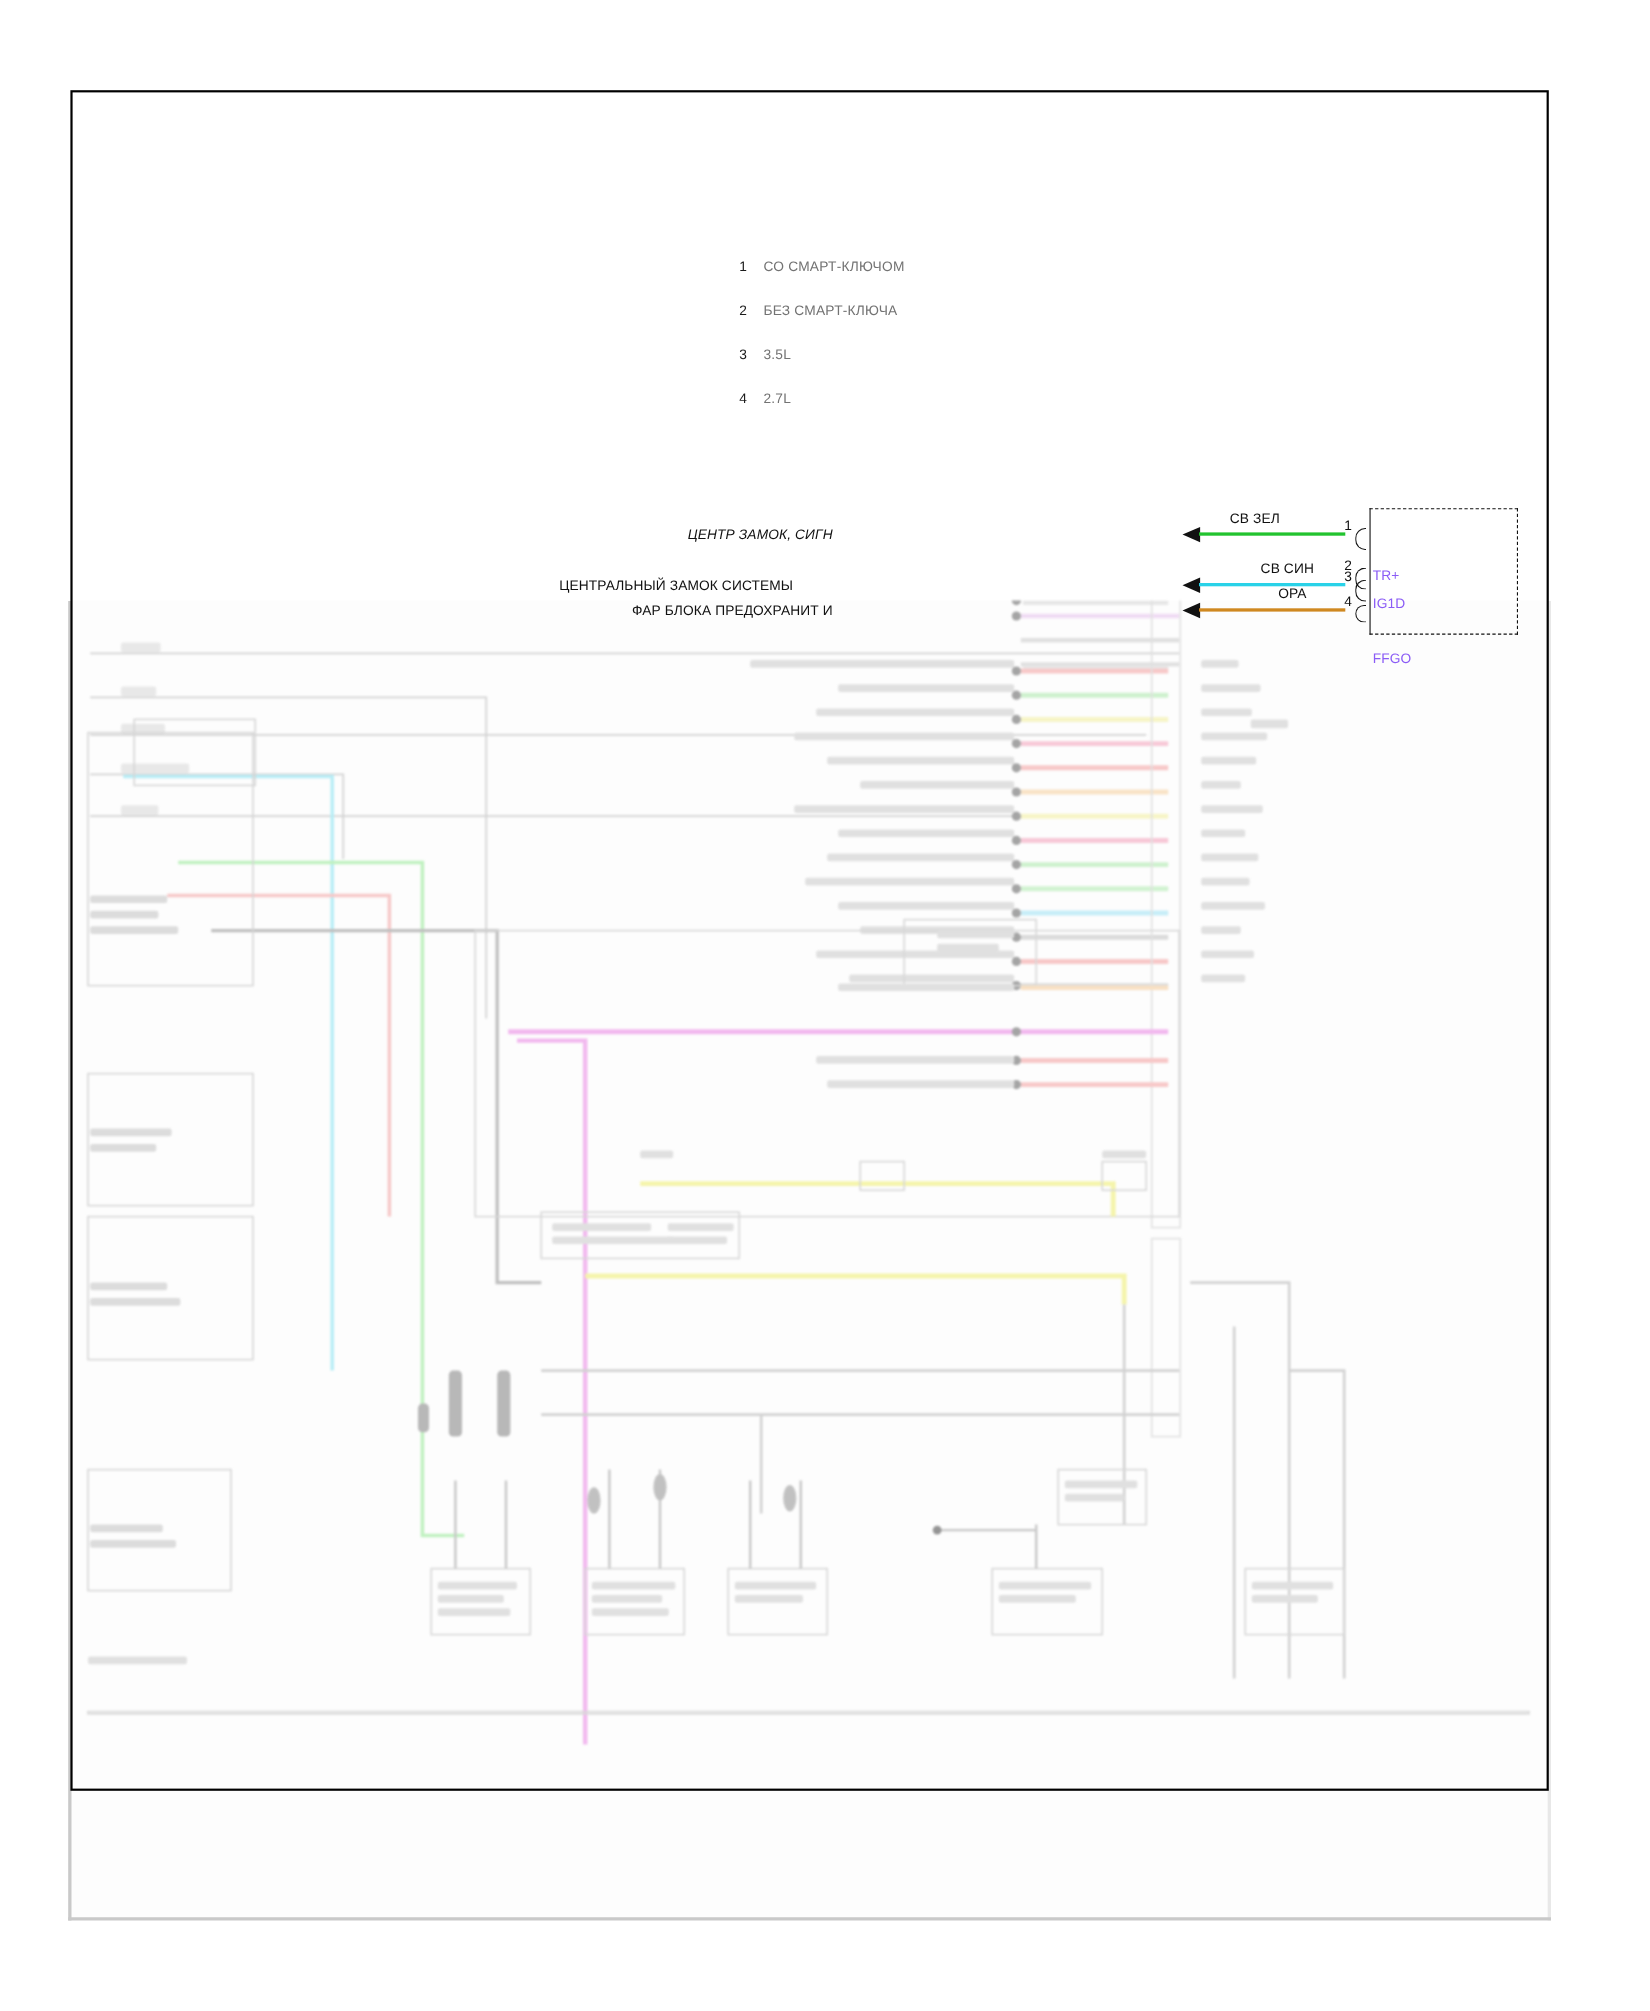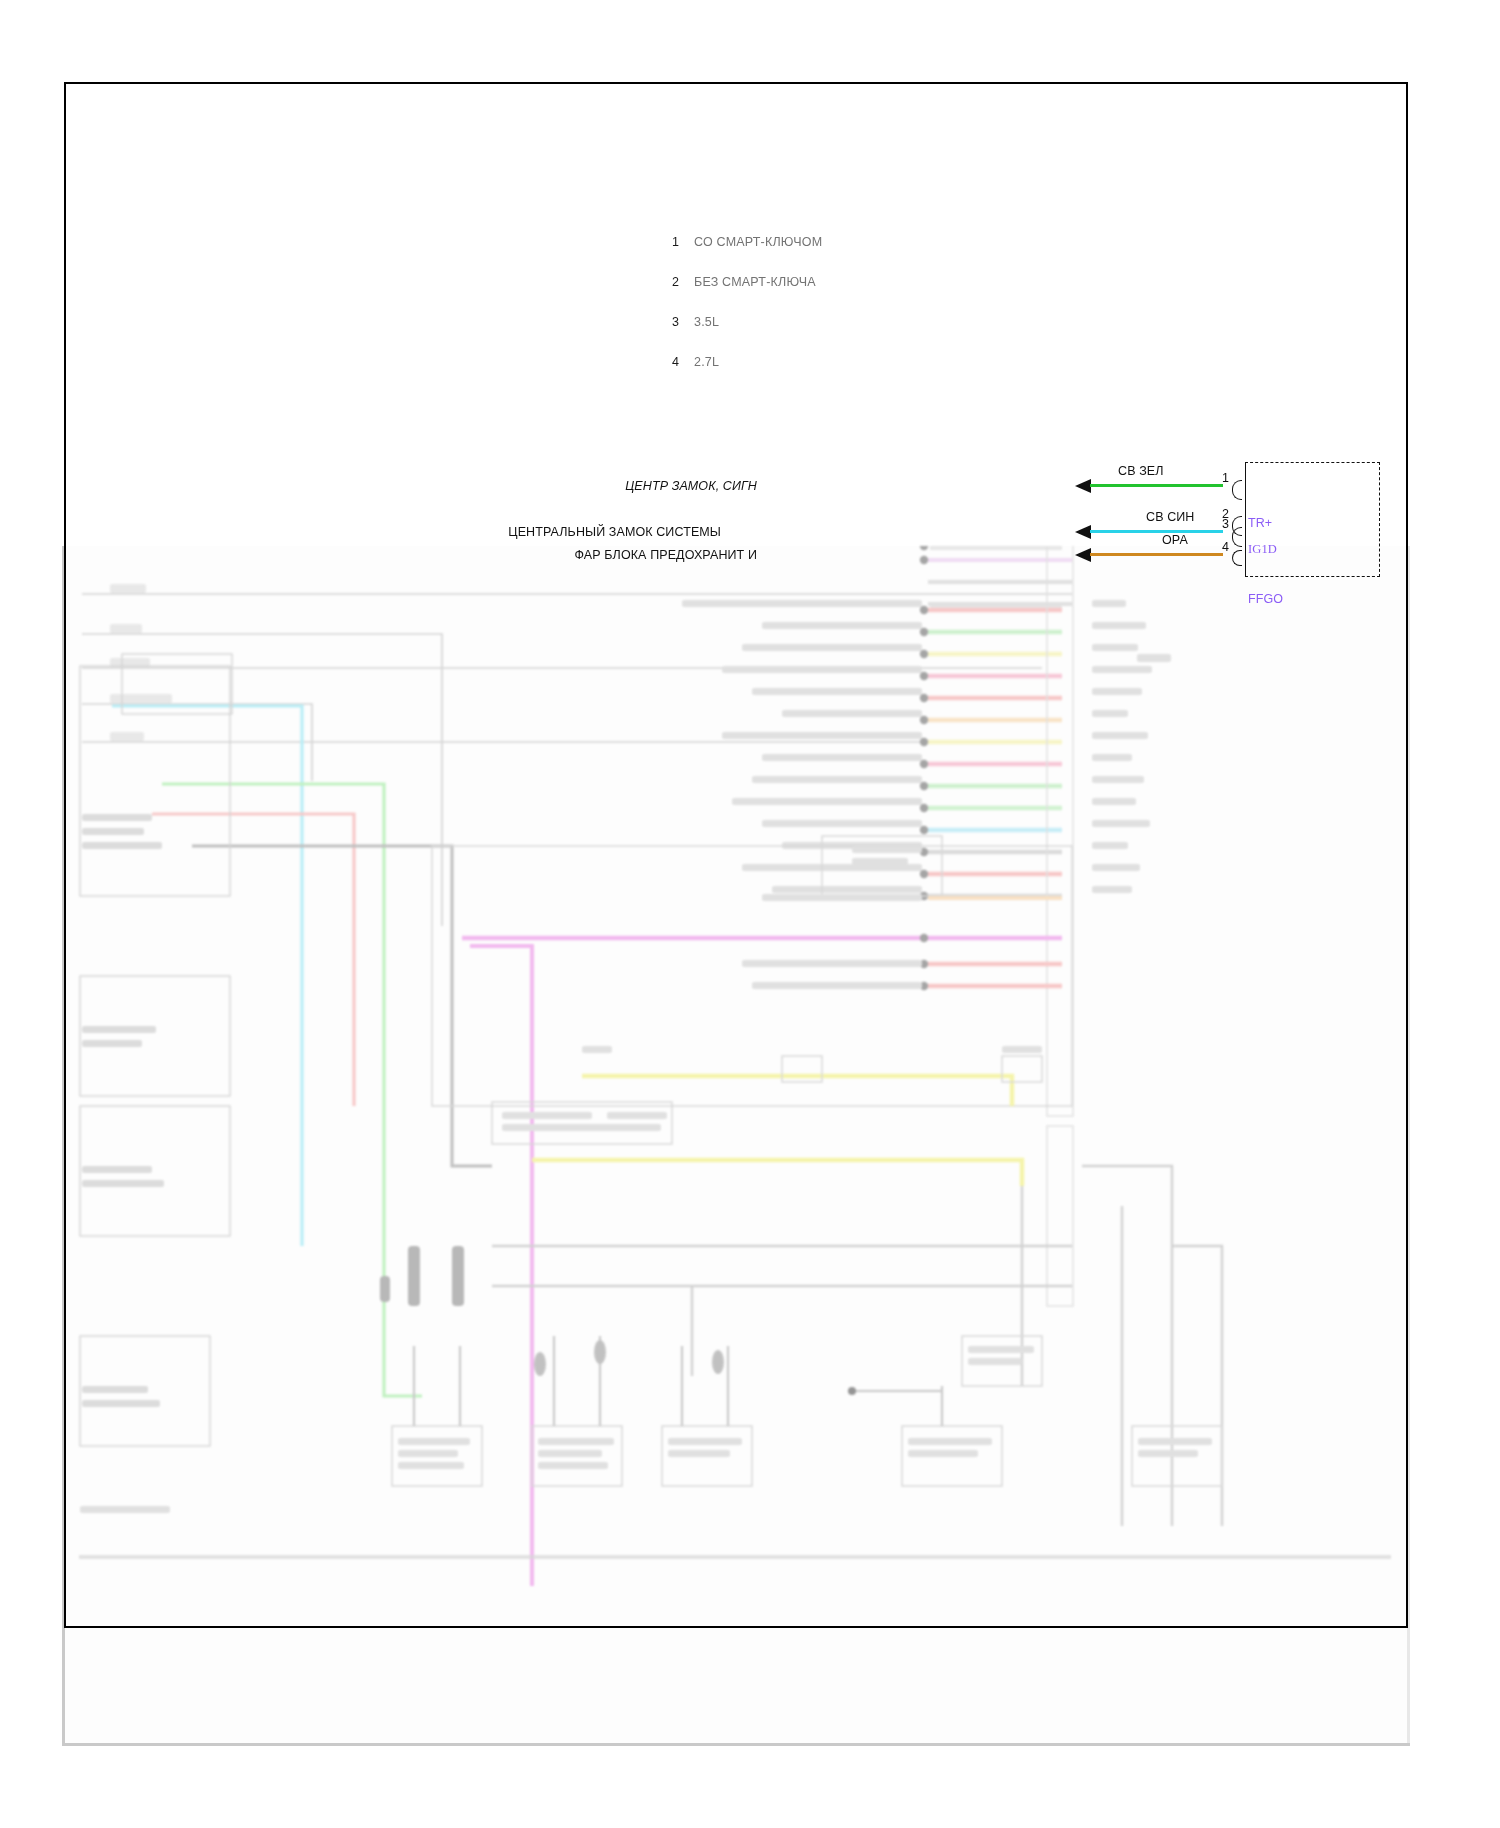--- a/index.html
+++ b/index.html
@@ -359,21 +359,21 @@
 
     <div class="co-pin" style="left:1222px;top:507px;">2</div>
     <div class="co-brace" style="left:1232px;top:516px;height:18px;"></div>
 
     <div class="co-label" style="right:779px;top:525px;">ЦЕНТРАЛЬНЫЙ ЗАМОК СИСТЕМЫ</div>
     <div class="co-arrow" style="left:1075px;top:525px;border-right:16px solid #111;"></div>
     <div class="co-wire" style="left:1090px;top:530px;width:133px;background:#29d2e8;"></div>
     <div class="co-wirename" style="left:1146px;top:510px;">СВ СИН</div>
     <div class="co-pin" style="left:1222px;top:517px;">3</div>
     <div class="co-brace" style="left:1232px;top:527px;height:18px;"></div>
-    <div class="co-term" style="left:1248px;top:542px;font-family:Liberation Serif, serif;">IG1D</div>
+    <div class="co-term" style="left:1248px;top:542px;">IG1D</div>
 
     <div class="co-label" style="right:743px;top:548px;">ФАР БЛОКА ПРЕДОХРАНИТ И</div>
     <div class="co-arrow" style="left:1075px;top:548px;border-right:16px solid #111;"></div>
     <div class="co-wire" style="left:1090px;top:553px;width:133px;background:#cf8820;"></div>
     <div class="co-wirename" style="left:1162px;top:533px;">ОРА</div>
     <div class="co-pin" style="left:1222px;top:540px;">4</div>
     <div class="co-brace" style="left:1232px;top:550px;height:14px;"></div>
     <div class="co-term" style="left:1248px;top:563px;margin-top:29px;">FFGO</div>
 
     <div class="co-vbar" style="left:1245px;top:462px;height:115px;"></div>

